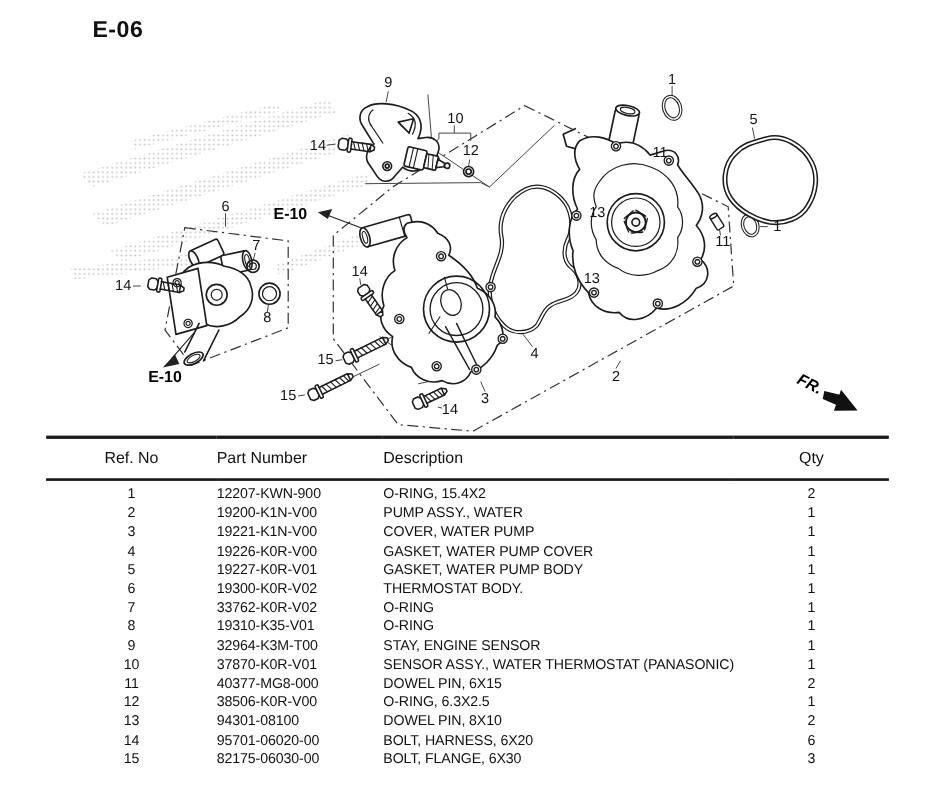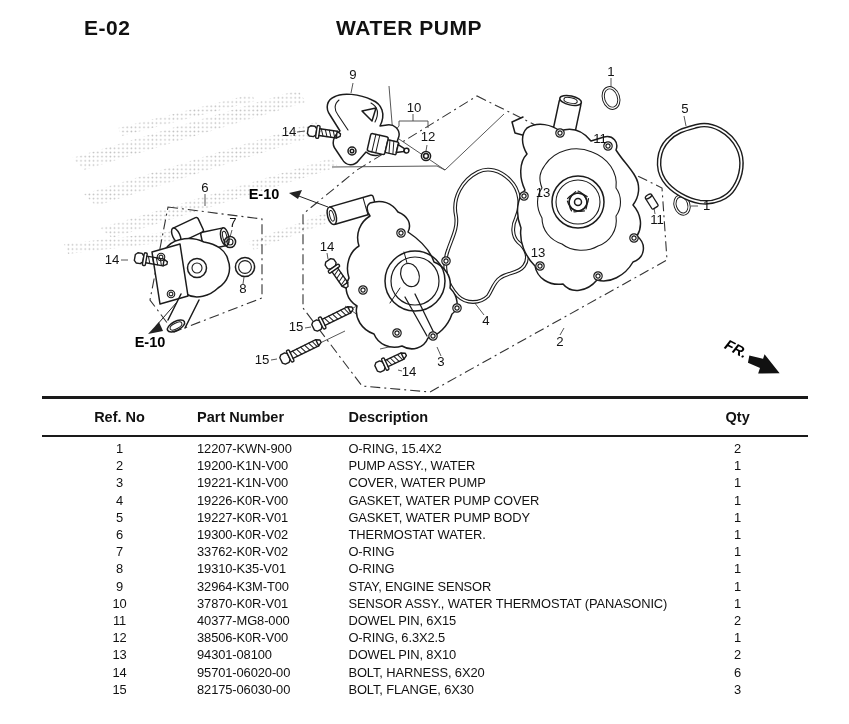--- a/index.html
+++ b/index.html
@@ -5,37 +5,36 @@
   html,body{margin:0;padding:0;background:#fff;}
   body{width:849px;height:724px;position:relative;overflow:hidden;
        font-family:"Liberation Sans",sans-serif;color:#111;}
   .sheet{position:absolute;inset:0;background:#fff;}
   .page-code{position:absolute;left:84px;top:16px;font-size:21px;font-weight:bold;letter-spacing:.5px;}
   .page-title{position:absolute;left:0;top:16px;width:818px;text-align:center;
               font-size:21px;font-weight:bold;letter-spacing:.5px;}
   svg.diagram{position:absolute;left:0;top:0;}
   table.parts{position:absolute;left:42px;top:396px;width:766px;border-collapse:collapse;
               border-top:3px solid #1a1a1a;}
-  table.parts th{font-size:14.5px;font-weight:bold;height:36px;vertical-align:middle;
+  table.parts th{font-size:14.5px;font-weight:normal;height:36px;vertical-align:middle;
                  border-bottom:2px solid #1a1a1a;padding:0;}
   table.parts td{font-size:12.9px;height:17.2px;line-height:17.2px;padding:0;
                  white-space:nowrap;letter-spacing:-.1px;}
   tbody tr:first-child td{padding-top:3px;}
   .c-ref{text-align:center;} .c-part{text-align:left;} .c-desc{text-align:left;} .c-qty{text-align:center;}
   .callout{font-size:13.2px;fill:#121212;}
   .xref{font-size:14.5px;font-weight:bold;fill:#000;}
   .fr-text{font-size:14.5px;font-weight:bold;font-style:italic;fill:#000;}
 </style>
 </head>
 <body>
 
 <div class="sheet">
 
-  <div class="page-code">E-02</div>
-  <div class="page-title">WATER PUMP</div>
+  <div class="page-code">E-06</div>
 
   <svg class="diagram" width="849" height="398" viewBox="0 0 849 398">
     <defs>
       <pattern id="dots" width="4.2" height="4.2" patternUnits="userSpaceOnUse">
         <circle cx="1.2" cy="1.2" r=".85" fill="#bfbfbf"></circle>
       </pattern>
       <g id="hole" stroke="#1c1c1c" fill="#fff" stroke-width="1.2">
         <circle r="4.2"></circle>
           <circle r="2.1"></circle>
       </g>
@@ -324,21 +323,21 @@
         </tr>
         <tr>
           <td class="c-ref">5</td>
           <td class="c-part">19227-K0R-V01</td>
           <td class="c-desc">GASKET, WATER PUMP BODY</td>
           <td class="c-qty">1</td>
         </tr>
         <tr>
           <td class="c-ref">6</td>
           <td class="c-part">19300-K0R-V02</td>
-          <td class="c-desc">THERMOSTAT WATER.</td>
+          <td class="c-desc">THERMOSTAT BODY.</td>
           <td class="c-qty">1</td>
         </tr>
         <tr>
           <td class="c-ref">7</td>
           <td class="c-part">33762-K0R-V02</td>
           <td class="c-desc">O-RING</td>
           <td class="c-qty">1</td>
         </tr>
         <tr>
           <td class="c-ref">8</td>

